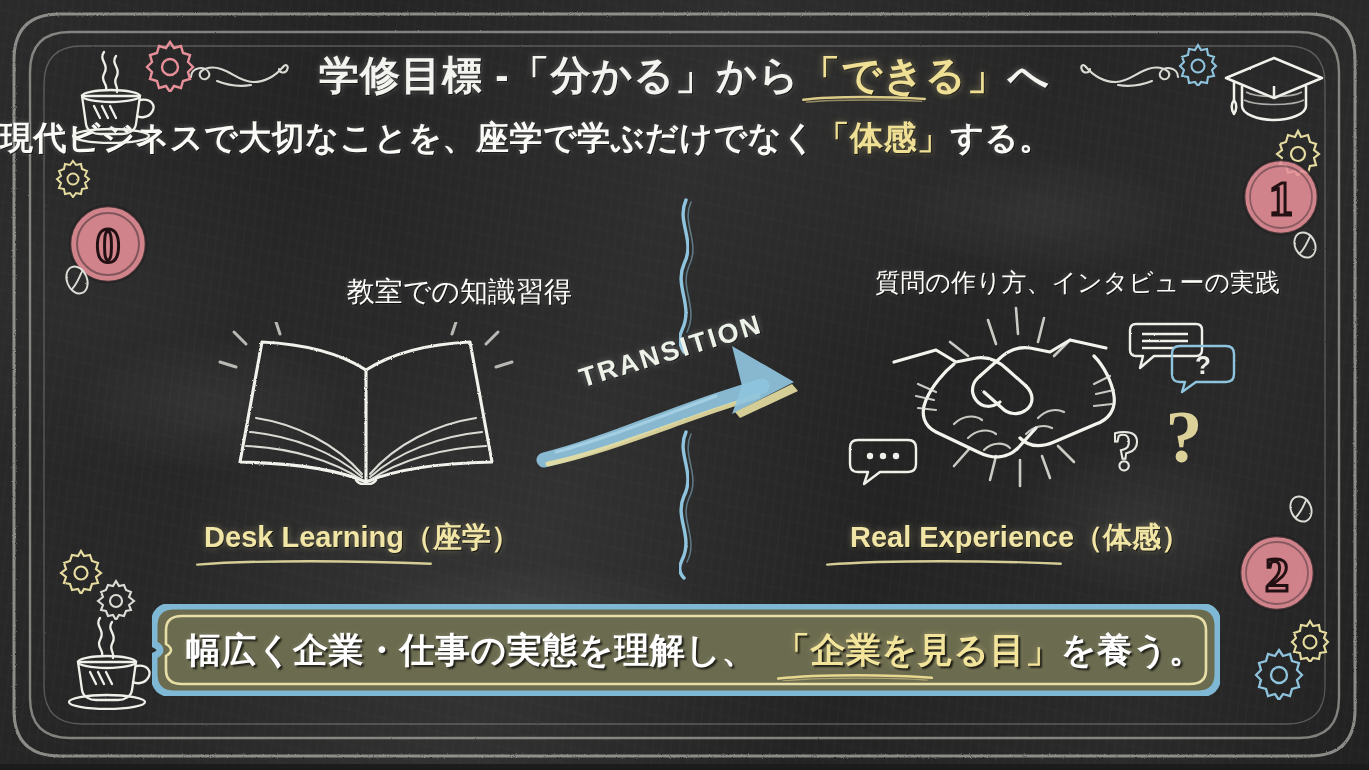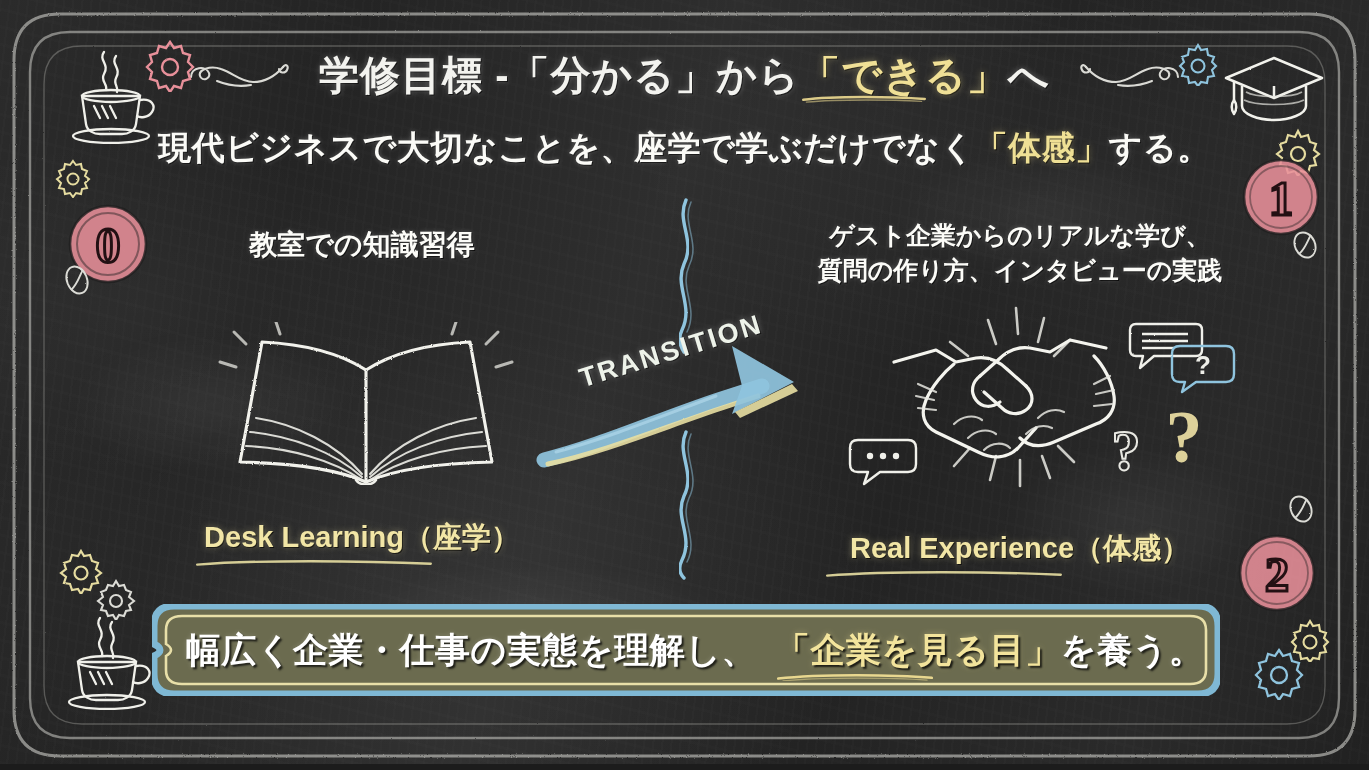--- a/index.html
+++ b/index.html
@@ -35,39 +35,40 @@
 
   
   .title{
     position:absolute;left:0;right:0;top:48px;text-align:center;
     font-size:40px;font-weight:700;color:#f3f3ef;letter-spacing:1px;
     text-shadow:0 0 6px rgba(255,255,255,.28),1px 1px 0 rgba(0,0,0,.8);
   }
   .title .hl{color:#f0e096;position:relative;text-shadow:0 0 7px rgba(240,224,150,.45),1px 1px 0 rgba(0,0,0,.8);}
   .flourish{display:inline-block;vertical-align:middle;margin:0 16px;opacity:.92;}
   .subtitle{
-    position:absolute;left:0;right:0;top:126px;text-align:center;
+    position:absolute;left:0;right:0;top:116px;text-align:left;
     font-size:33px;font-weight:700;color:#fbfbf7;letter-spacing:.5px;
     text-shadow:0 0 5px rgba(255,255,255,.25),1px 1px 0 rgba(0,0,0,.8);
   }
   .subtitle .hl{color:#efe095;text-shadow:0 0 6px rgba(239,224,149,.4),1px 1px 0 rgba(0,0,0,.8);}
 
   .col-head{
-    position:absolute;text-align:center;color:#fcfcf8;font-weight:700;
+    position:absolute;text-align:right;color:#fcfcf8;font-weight:400;
     text-shadow:0 0 5px rgba(255,255,255,.22),1px 1px 0 rgba(0,0,0,.85);
+    margin-top:47px;
   }
   #left-head{left:152px;width:420px;top:226px;font-size:28px;}
   #right-head{left:760px;width:520px;top:218px;font-size:25px;line-height:1.38;}
 
   .col-label{
     position:absolute;text-align:center;color:#f2e6a6;font-weight:700;font-size:29px;
     text-shadow:0 0 7px rgba(242,230,166,.35),1px 1px 0 rgba(0,0,0,.85);
   }
   #left-label{left:152px;width:420px;top:518px;}
-  #right-label{left:790px;width:460px;top:518px;margin-top:11px;}
+  #right-label{left:790px;width:460px;top:518px;}
   .ulchalk{position:absolute;height:8px;left:0;right:0;bottom:-9px;}
 
   
   #banner{position:absolute;left:152px;top:604px;width:1068px;height:92px;}
   #banner .btext{
     position:absolute;inset:0;display:flex;align-items:center;justify-content:center;
     font-size:35px;font-weight:700;color:#ffffff;letter-spacing:.5px;
     text-shadow:2px 2px 2px rgba(0,0,0,.75),0 0 5px rgba(255,255,255,.18);
     padding-left:18px;
   }
@@ -206,21 +207,20 @@
         <path d="M20,114 C72,100 126,78 180,58" fill="none" stroke="#b8ddee" stroke-width="3" stroke-linecap="round" opacity=".6"></path>
         <path d="M196,8 L258,44 L196,76 L206,48 Z" fill="#8fc4de" opacity=".92"></path>
         <path d="M199,74 L256,46 L262,53 L204,80 Z" fill="#e8dfa2" opacity=".9"></path>
       </g>
     </svg>
   </div>
 
   <div id="transition-word">TRANSITION</div>
 
   <div class="col-head" id="right-head">
-    <div>ゲスト企業からのリアルな学び、</div>
     <div>質問の作り方、インタビューの実践</div>
   </div>
 
   <div class="art" style="left:858px;top:300px;">
     <svg width="330" height="190" viewBox="0 0 330 190">
       <g stroke="#e8e8e2" stroke-width="2.6" stroke-linecap="round" opacity=".85">
         <path d="M130,20 L138,44"></path>
           <path d="M158,8 L160,34"></path>
           <path d="M186,18 L180,42"></path>
         <path d="M92,42 L110,56"></path>

